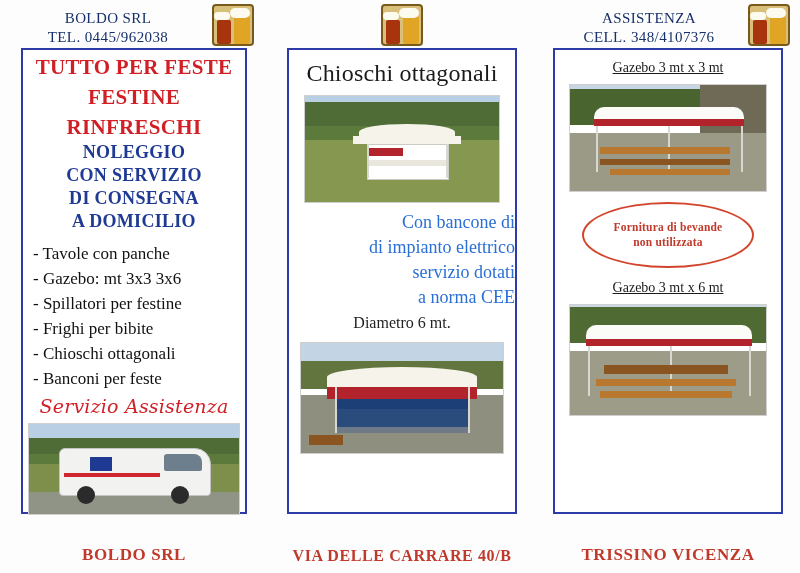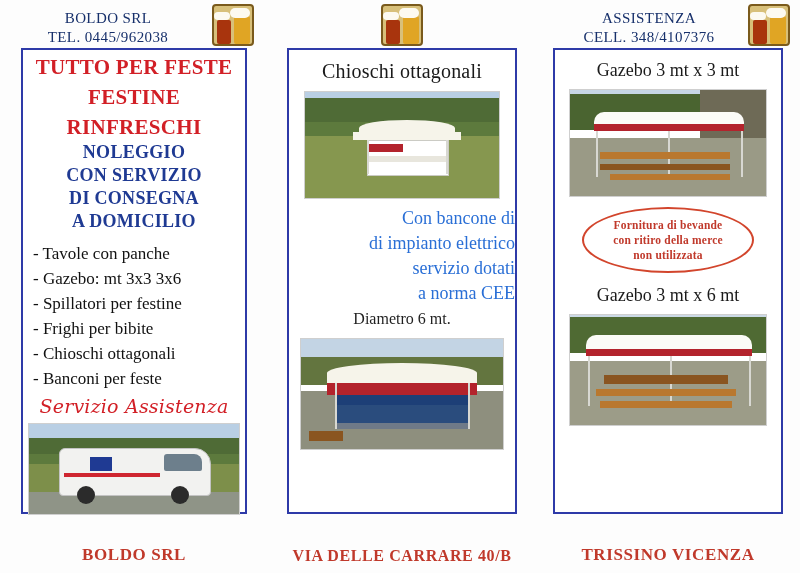--- a/index.html
+++ b/index.html
@@ -232,21 +232,21 @@
   .kiosk-band {
     position: absolute;
     background: #e8e6dd;
   }
   .banner-red { position:absolute; background:#b3232c; }
   .banner-blue { position:absolute; background:#1e3f8f; }
 
   
   .mid-head {
     text-align: center;
-    font-size: 20px;
+    font-size: 24px;
     color: #1a1a1a;
     margin-top: 10px;
     letter-spacing: .2px;
   }
   .mid-blue {
     text-align: right;
     color: #2a6fd6;
     font-size: 18px;
     line-height: 25px;
     margin-top: 7px;
@@ -254,23 +254,24 @@
   .mid-dark {
     text-align: center;
     color: #1f1f1f;
     font-size: 16px;
     margin-top: 4px;
   }
 
   
   .right-head {
     text-align: center;
-    font-size: 18px;
+    font-size: 14px;
     color: #1a1a1a;
     margin-top: 10px;
+    text-decoration: underline;
   }
   .oval {
     width: 168px;
     height: 62px;
     border: 2px solid #d2452c;
     border-radius: 50%;
     margin: 10px auto 0 auto;
     color: #c0392b;
     font-size: 11.5px;
     line-height: 15px;
@@ -427,21 +428,20 @@
           <div class="gz-leg" style="left:26px;top:41px;height:46px;"></div>
           <div class="gz-leg" style="left:98px;top:41px;height:46px;"></div>
           <div class="gz-leg" style="left:171px;top:41px;height:46px;"></div>
           <div class="bench" style="left:30px;top:62px;width:130px;height:7px;"></div>
           <div class="bench bench-dark" style="left:30px;top:74px;width:130px;height:6px;"></div>
           <div class="bench" style="left:40px;top:84px;width:120px;height:6px;"></div>
         </div>
 
         <div class="oval">
           <div>Fornitura di bevande</div>
-          <div>con ritiro della merce</div>
           <div>non utilizzata</div>
         </div>
 
         <div class="right-head" style="margin-top:12px;">Gazebo 3 mt x 6 mt</div>
 
         <div class="photo" style="width:198px;height:112px;margin:8px auto 0 auto;">
           <div class="sky" style="height:30px;background:#cbd9e6;"></div>
           <div class="trees" style="top:2px;height:36px;background:#4f6a33;"></div>
           <div class="grass" style="height:64px;background:#9c9c88;"></div>
           <div class="gz-canopy" style="left:16px;top:20px;width:166px;height:16px;border-radius:10px 10px 0 0;"></div>

